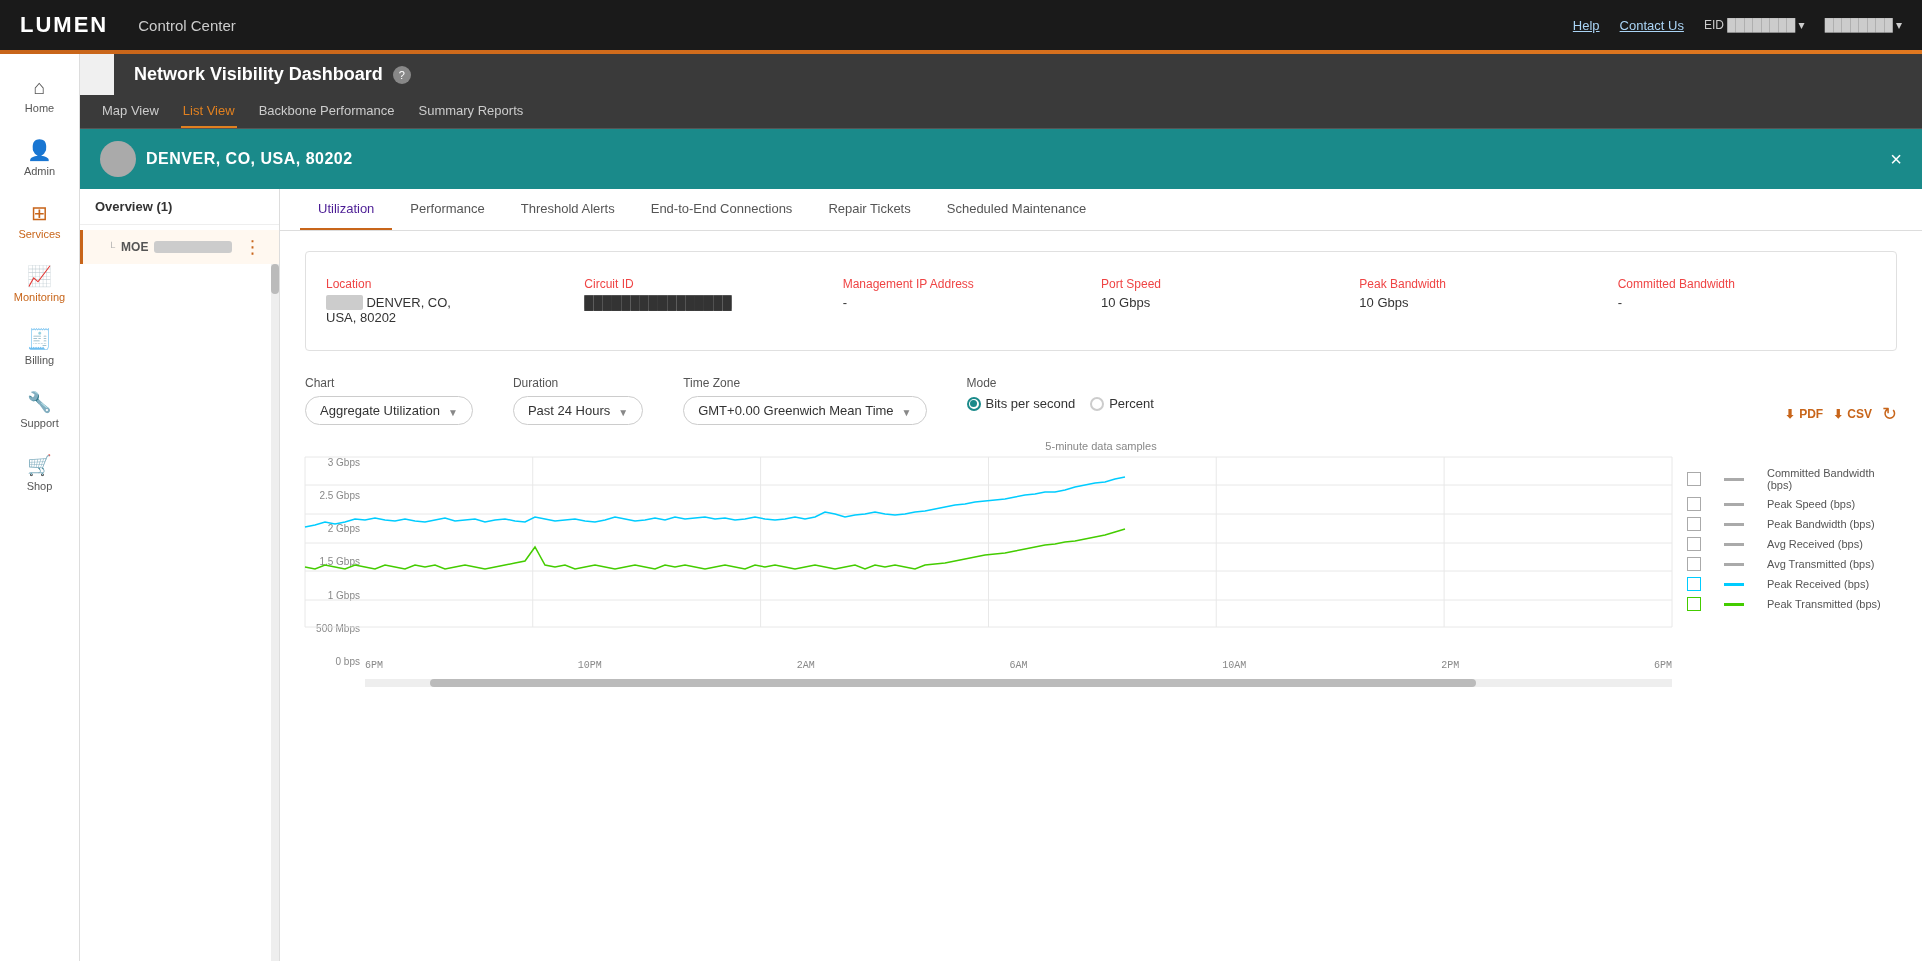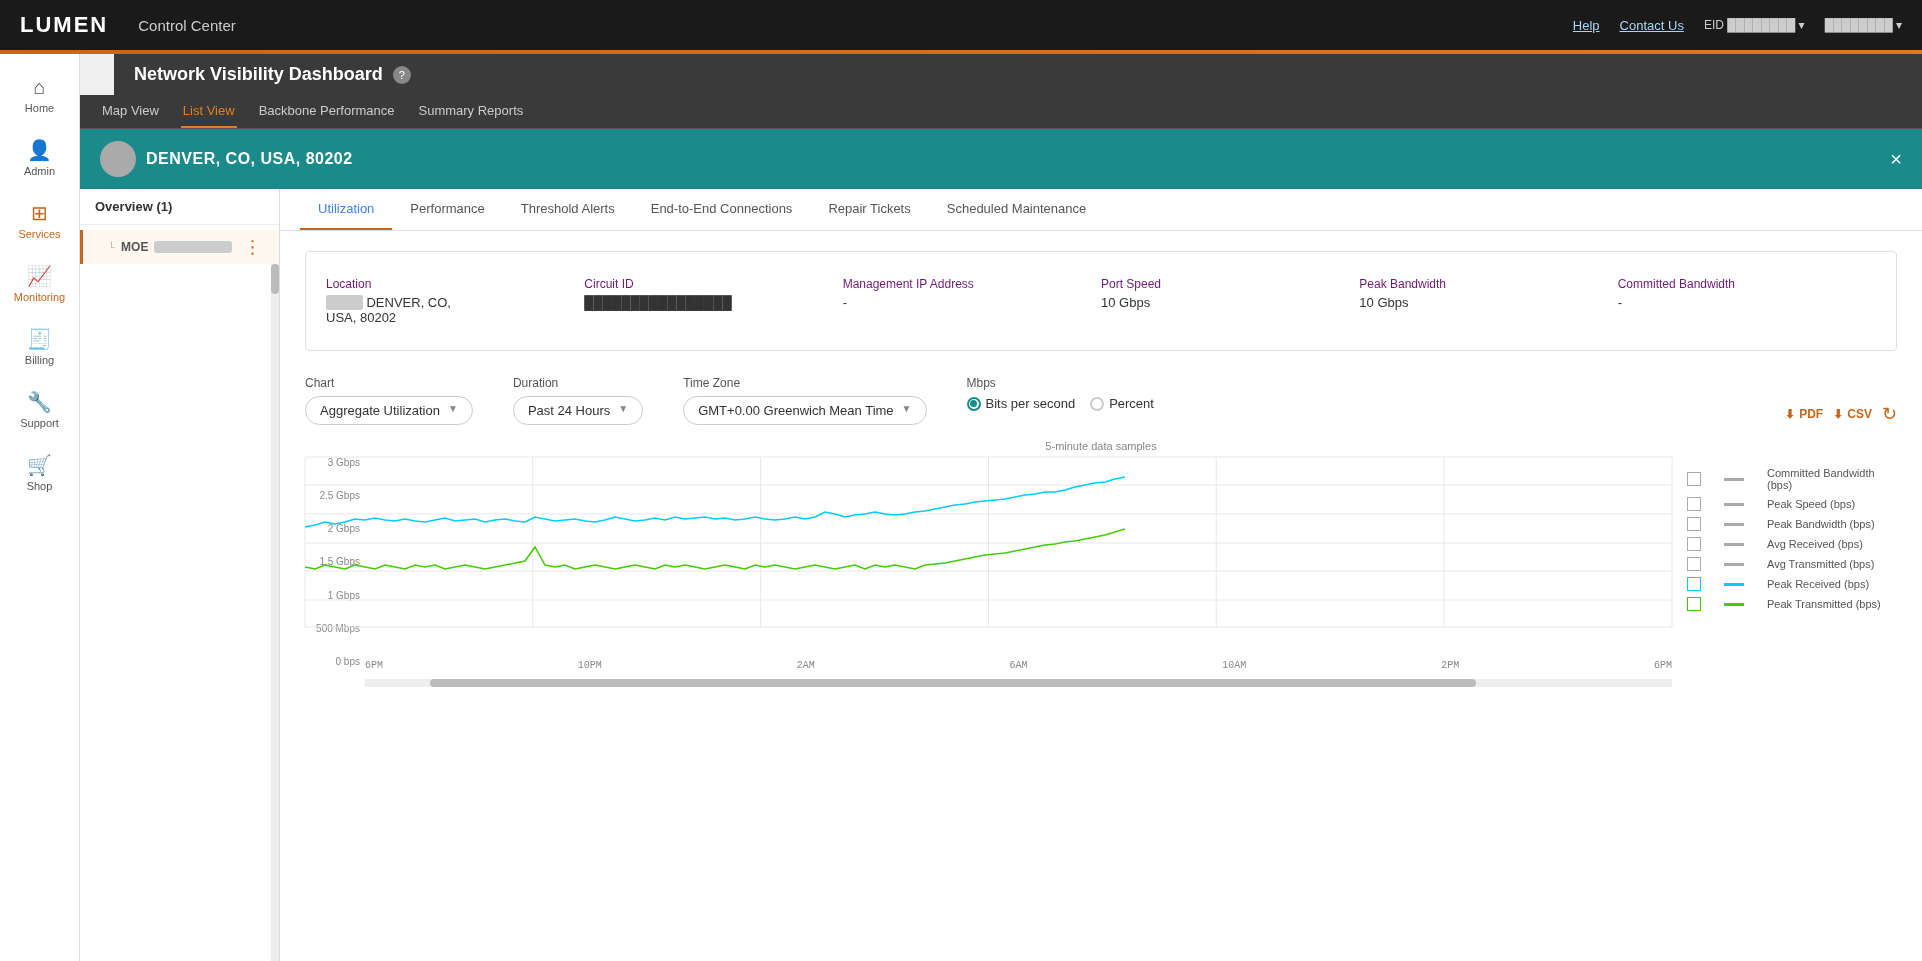--- a/index.html
+++ b/index.html
@@ -238,21 +238,21 @@
       background: #fff;
     }
     .tab-item {
       padding: 12px 18px;
       font-size: 13px;
       cursor: pointer;
       color: #555;
       border-bottom: 2px solid transparent;
       white-space: nowrap;
     }
-    .tab-item.active { color: #3b82f6; border-bottom: 2px solid #c8651a; }
+    .tab-item.active { color: #4c1d95; border-bottom: 2px solid #c8651a; }
 
     
     .inner-content {
       padding: 20px 25px;
     }
 
     
     .info-section {
       border: 1px solid #e0e0e0;
       border-radius: 4px;
@@ -267,21 +267,21 @@
     .info-table {
       display: flex;
       gap: 0;
     }
     .info-col {
       flex: 1;
       padding: 5px 15px 5px 0;
     }
     .info-col-label {
       font-size: 12px;
-      color: #701a75;
+      color: #ef4444;
       margin-bottom: 4px;
     }
     .info-col-value {
       font-size: 13px;
       color: #333;
     }
 
     
     .chart-controls {
       display: flex;
@@ -294,21 +294,21 @@
       display: flex;
       flex-direction: column;
       gap: 6px;
     }
     .chart-control-label {
       font-size: 12px;
       color: #555;
     }
     .dropdown-btn {
       display: flex;
-      align-items: flex-start;
+      align-items: flex-end;
       gap: 8px;
       border: 1px solid #ccc;
       border-radius: 20px;
       padding: 6px 14px;
       background: #fff;
       cursor: pointer;
       font-size: 13px;
       color: #333;
     }
     .dropdown-arrow { font-size: 10px; color: #888; }
@@ -630,21 +630,21 @@
               </button>
             </div>
             <div class="chart-control-group">
               <div class="chart-control-label">Time Zone</div>
               <button class="dropdown-btn">
                 <span>GMT+0.00 Greenwich Mean Time</span>
                 <span class="dropdown-arrow">▼</span>
               </button>
             </div>
             <div class="mode-group">
-              <div class="mode-label">Mbps</div>
+              <div class="mode-label">Mode</div>
               <div class="mode-options">
                 <div class="radio-option">
                   <div class="radio-dot selected"></div>
                   <span>Bits per second</span>
                 </div>
                 <div class="radio-option">
                   <div class="radio-dot"></div>
                   <span>Percent</span>
                 </div>
               </div>

